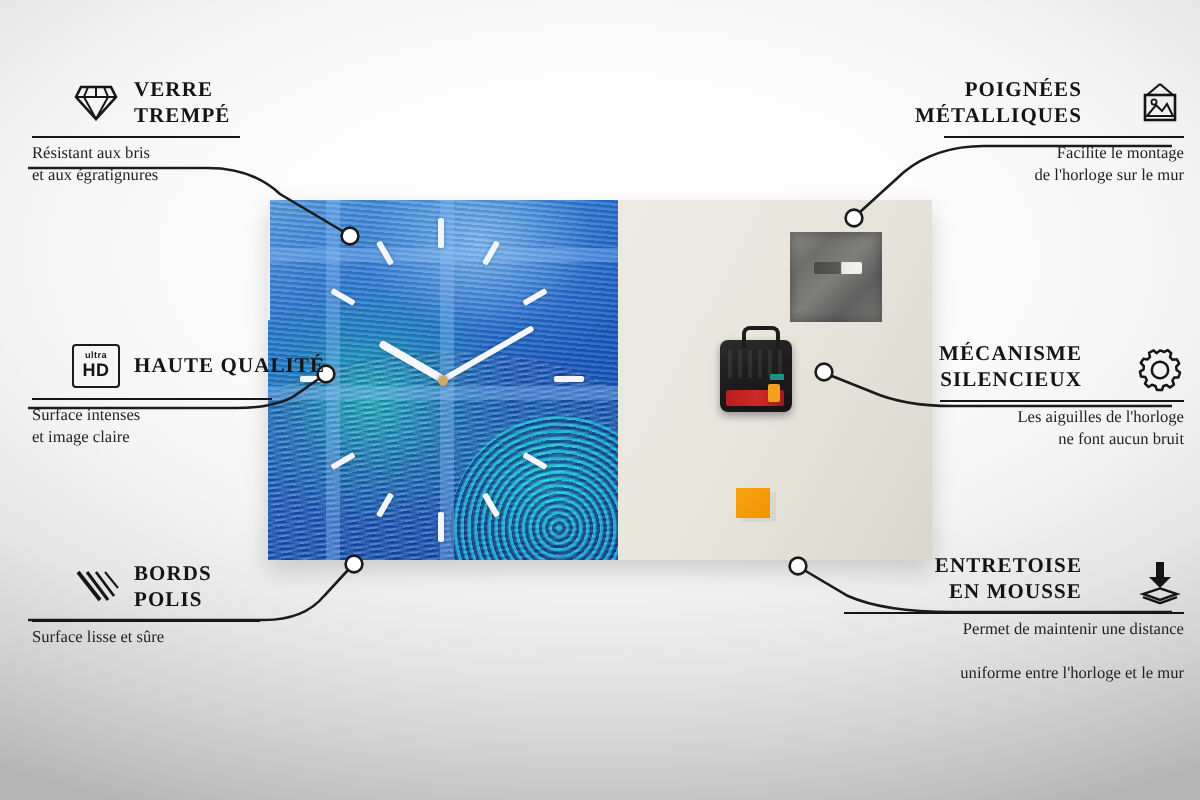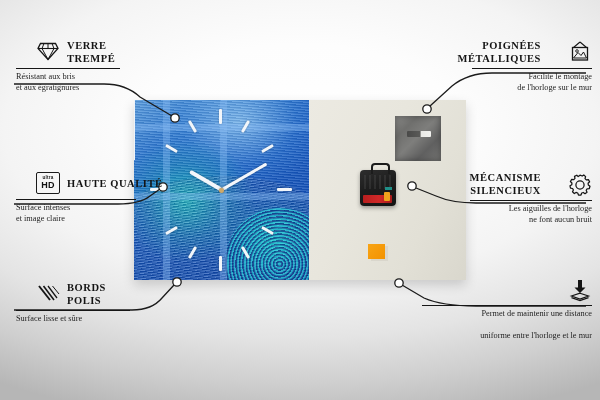--- a/index.html
+++ b/index.html
@@ -468,20 +468,24 @@
         </svg>
       </span>
     </div>
     <div class="rule" style="width:122px; margin-left:auto;"></div>
     <div class="sub">Les aiguilles de l'horloge</div>
     <div class="sub" style="margin-top:0;">ne font aucun bruit</div>
   </div>
 
   <div class="callout right" id="c-entretoise">
     <div class="head">
+      <div>
+        <div class="title">ENTRETOISE</div>
+        <div class="title">EN MOUSSE</div>
+      </div>
       <span class="icon">
         <svg width="24" height="24" viewBox="0 0 24 24">
           <path d="M10 2 H14 V9.5 H17.5 L12 15 L6.5 9.5 H10 Z" fill="#151515"></path>
           <path d="M12 15.2 L20.5 18 L12 21 L3.5 18 Z" fill="none" stroke="#151515" stroke-width="1.2"></path>
           <path d="M3.5 19.6 L12 22.6 L20.5 19.6" fill="none" stroke="#151515" stroke-width="1.2"></path>
         </svg>
       </span>
     </div>
     <div class="rule" style="width:170px; margin-left:auto;"></div>
     <div class="sub">Permet de maintenir une distance</div>

